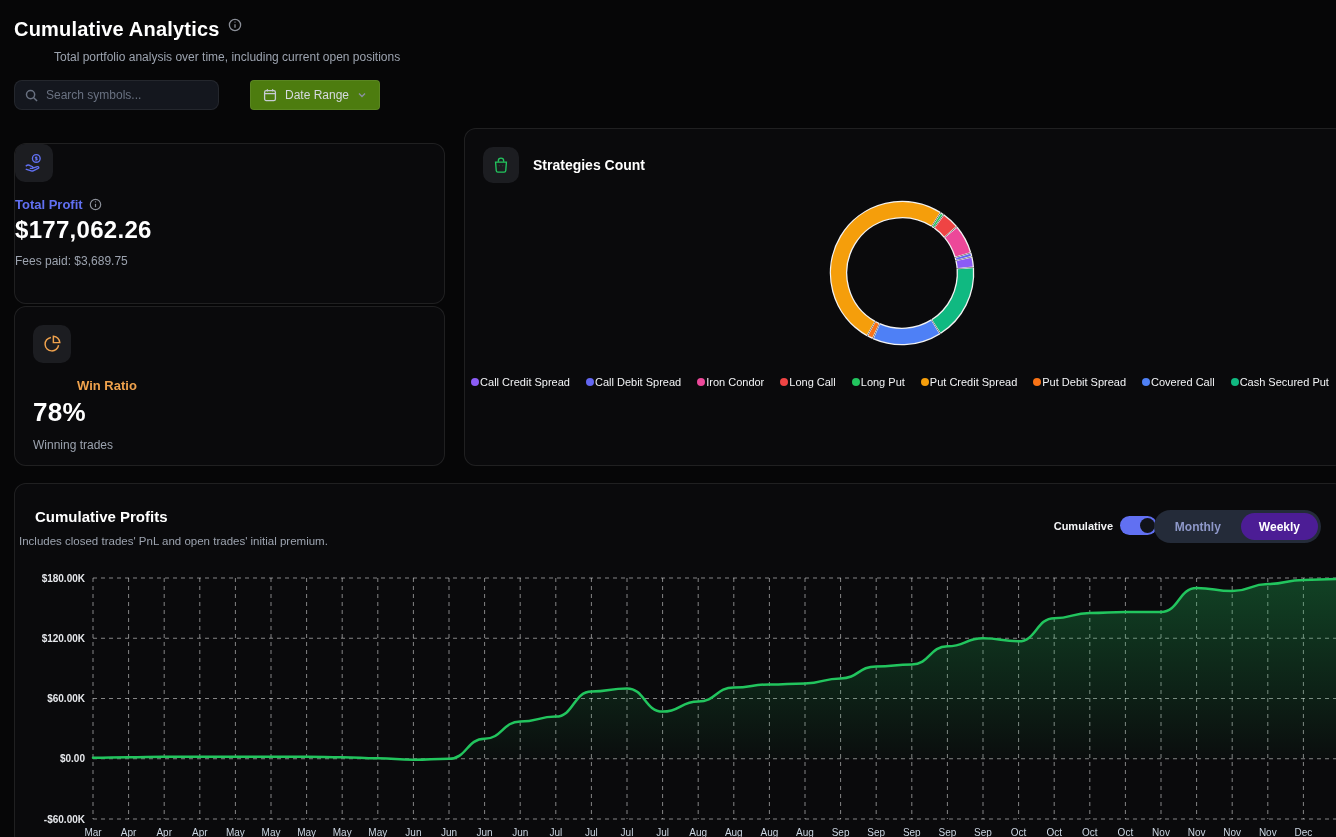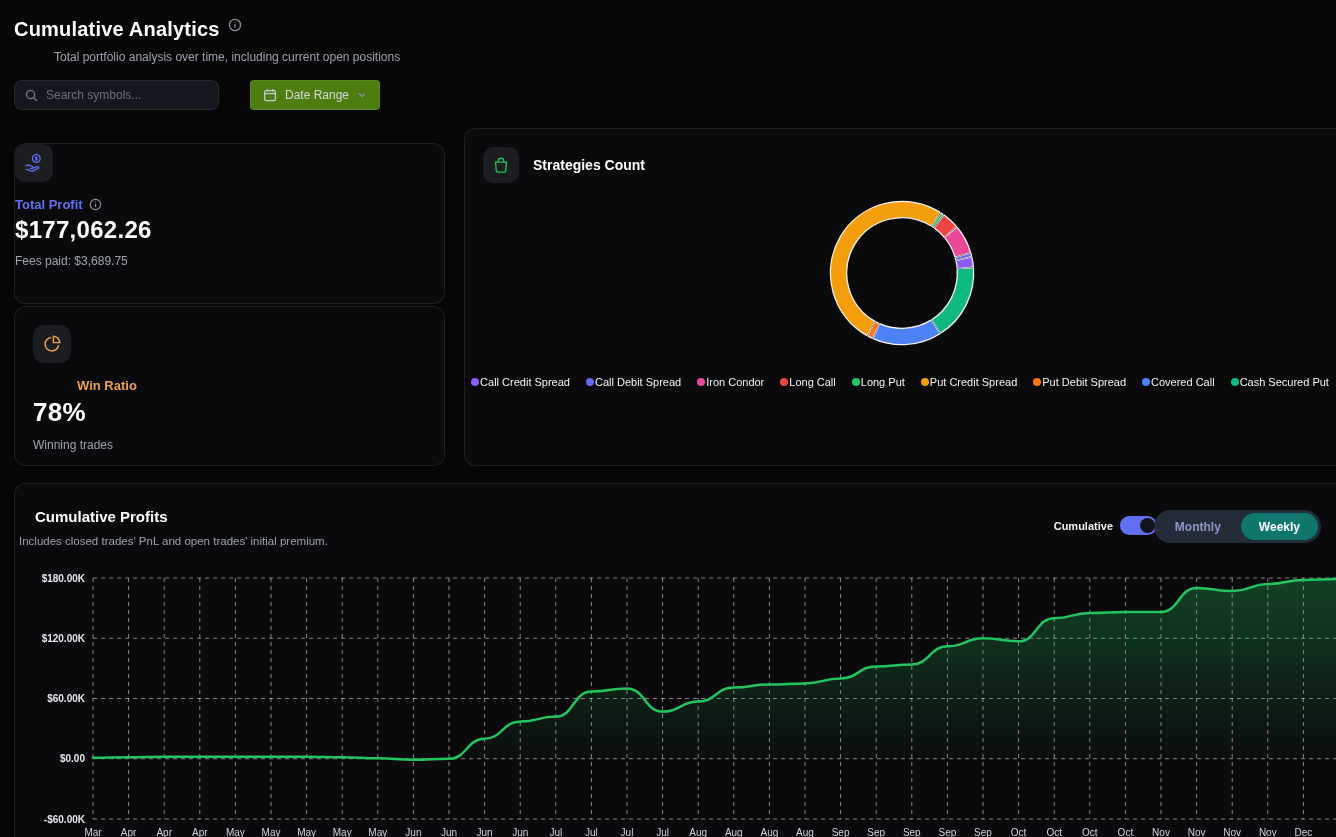--- a/index.html
+++ b/index.html
@@ -65,21 +65,21 @@
   }
   .seg {
     top:26px; height:33px; background:#242b39; border-radius:18px;
     display:flex; align-items:center; padding:3px; gap:2px;
   }
   .seg button {
     border:none; border-radius:15px; height:27px; padding:0 18px;
     font-size:12px; font-weight:700; font-family:inherit; cursor:pointer;
     background:transparent; color:#8e98c9;
   }
-  .seg button.active { background:#0f766e; color:#fff; }
+  .seg button.active { background:#4c1d95; color:#fff; }
   svg text { font-family:"Liberation Sans","DejaVu Sans",sans-serif; }
 </style>
 </head>
 <body>
 
 <div class="abs page-title">
   <span>Cumulative Analytics</span>
   <span class="info">
     <svg width="14" height="14" viewBox="0 0 14 14" fill="none" stroke="currentColor" stroke-width="1.3">
       <circle cx="7" cy="7" r="5.6"></circle>

